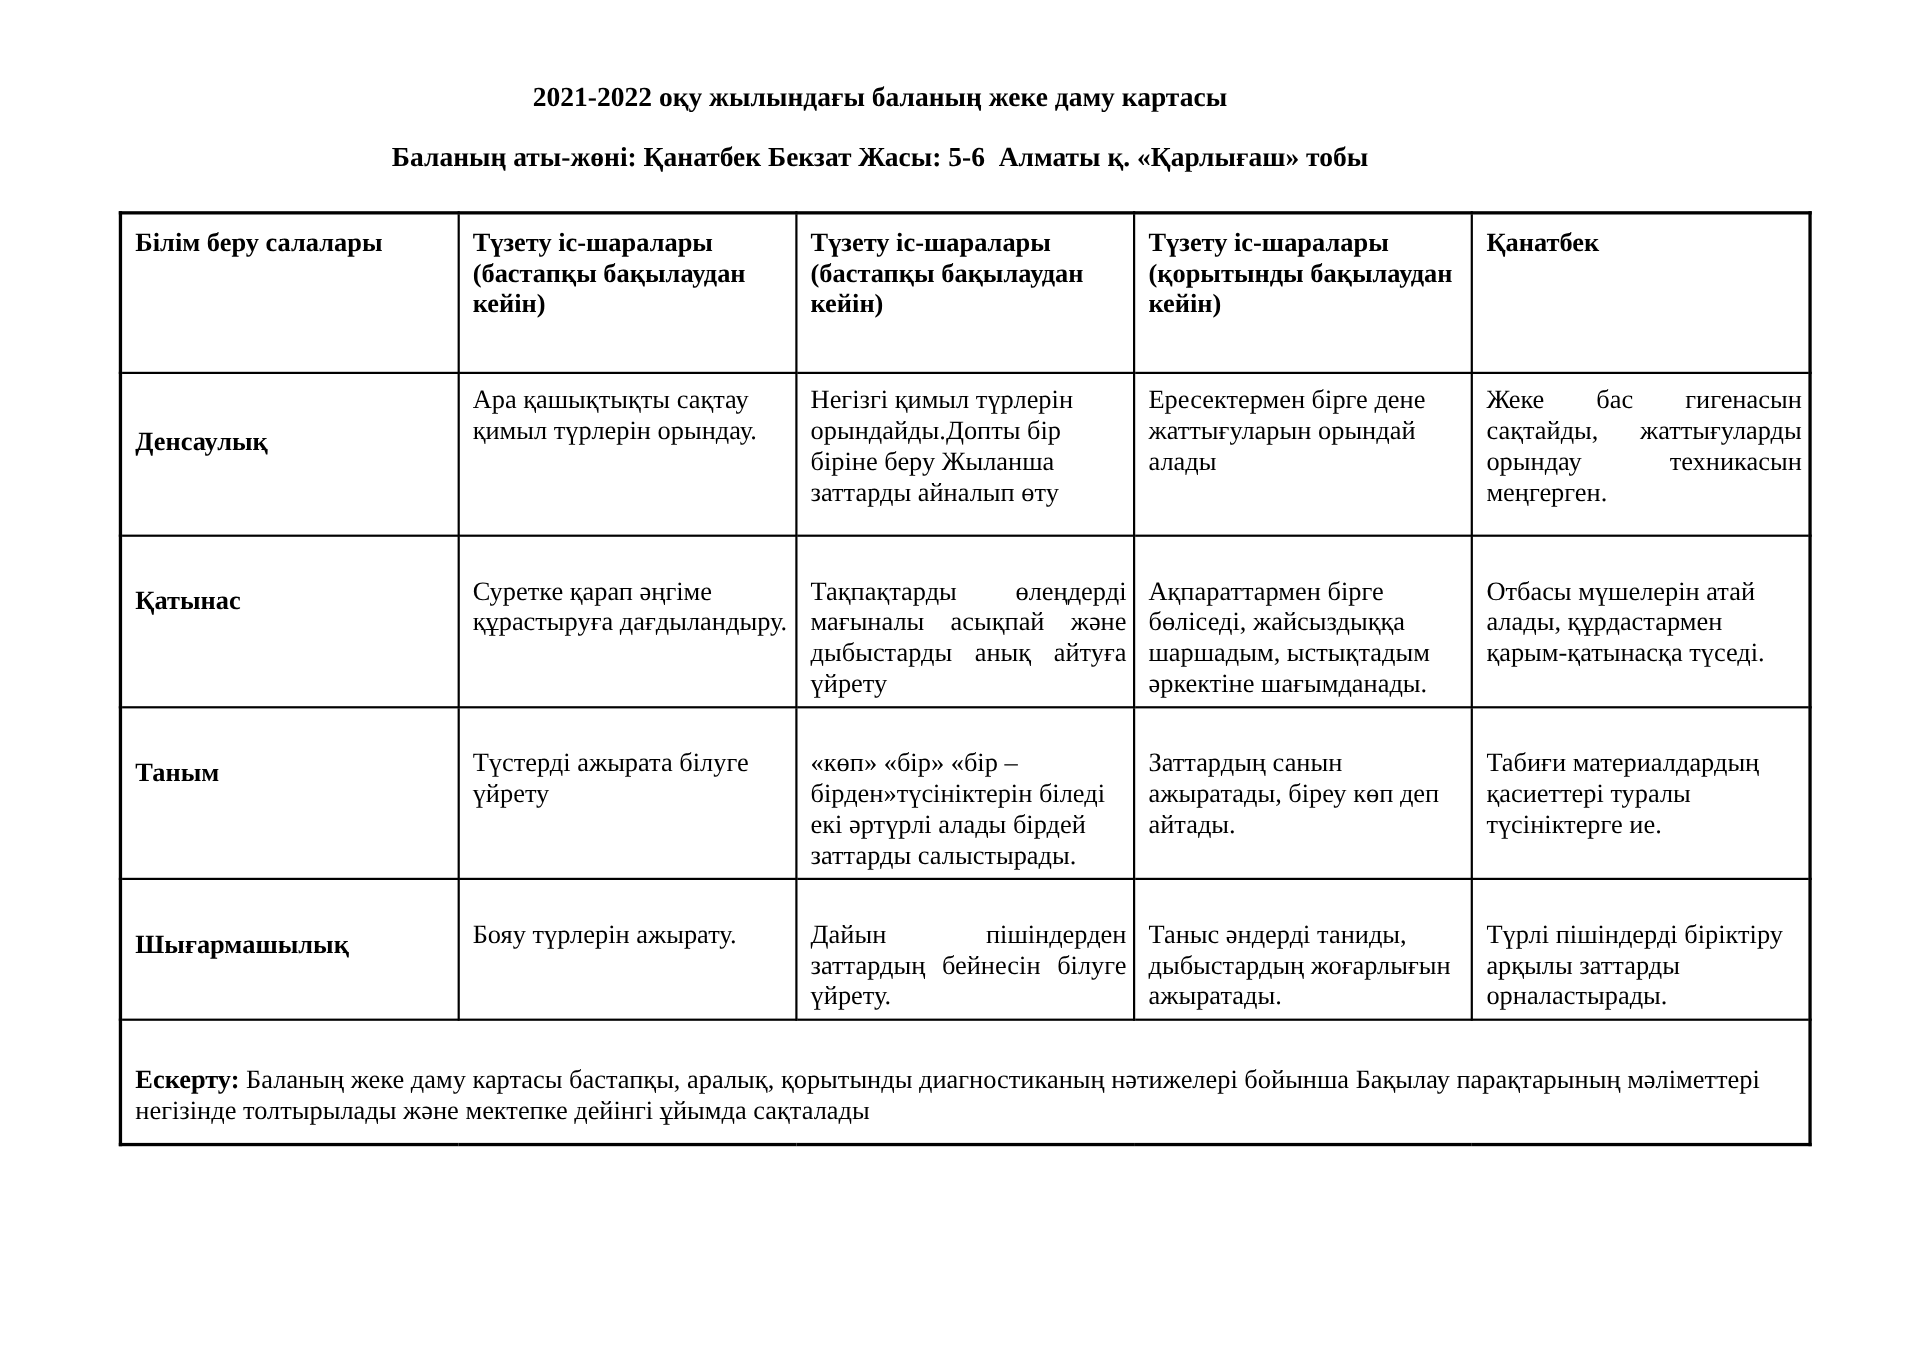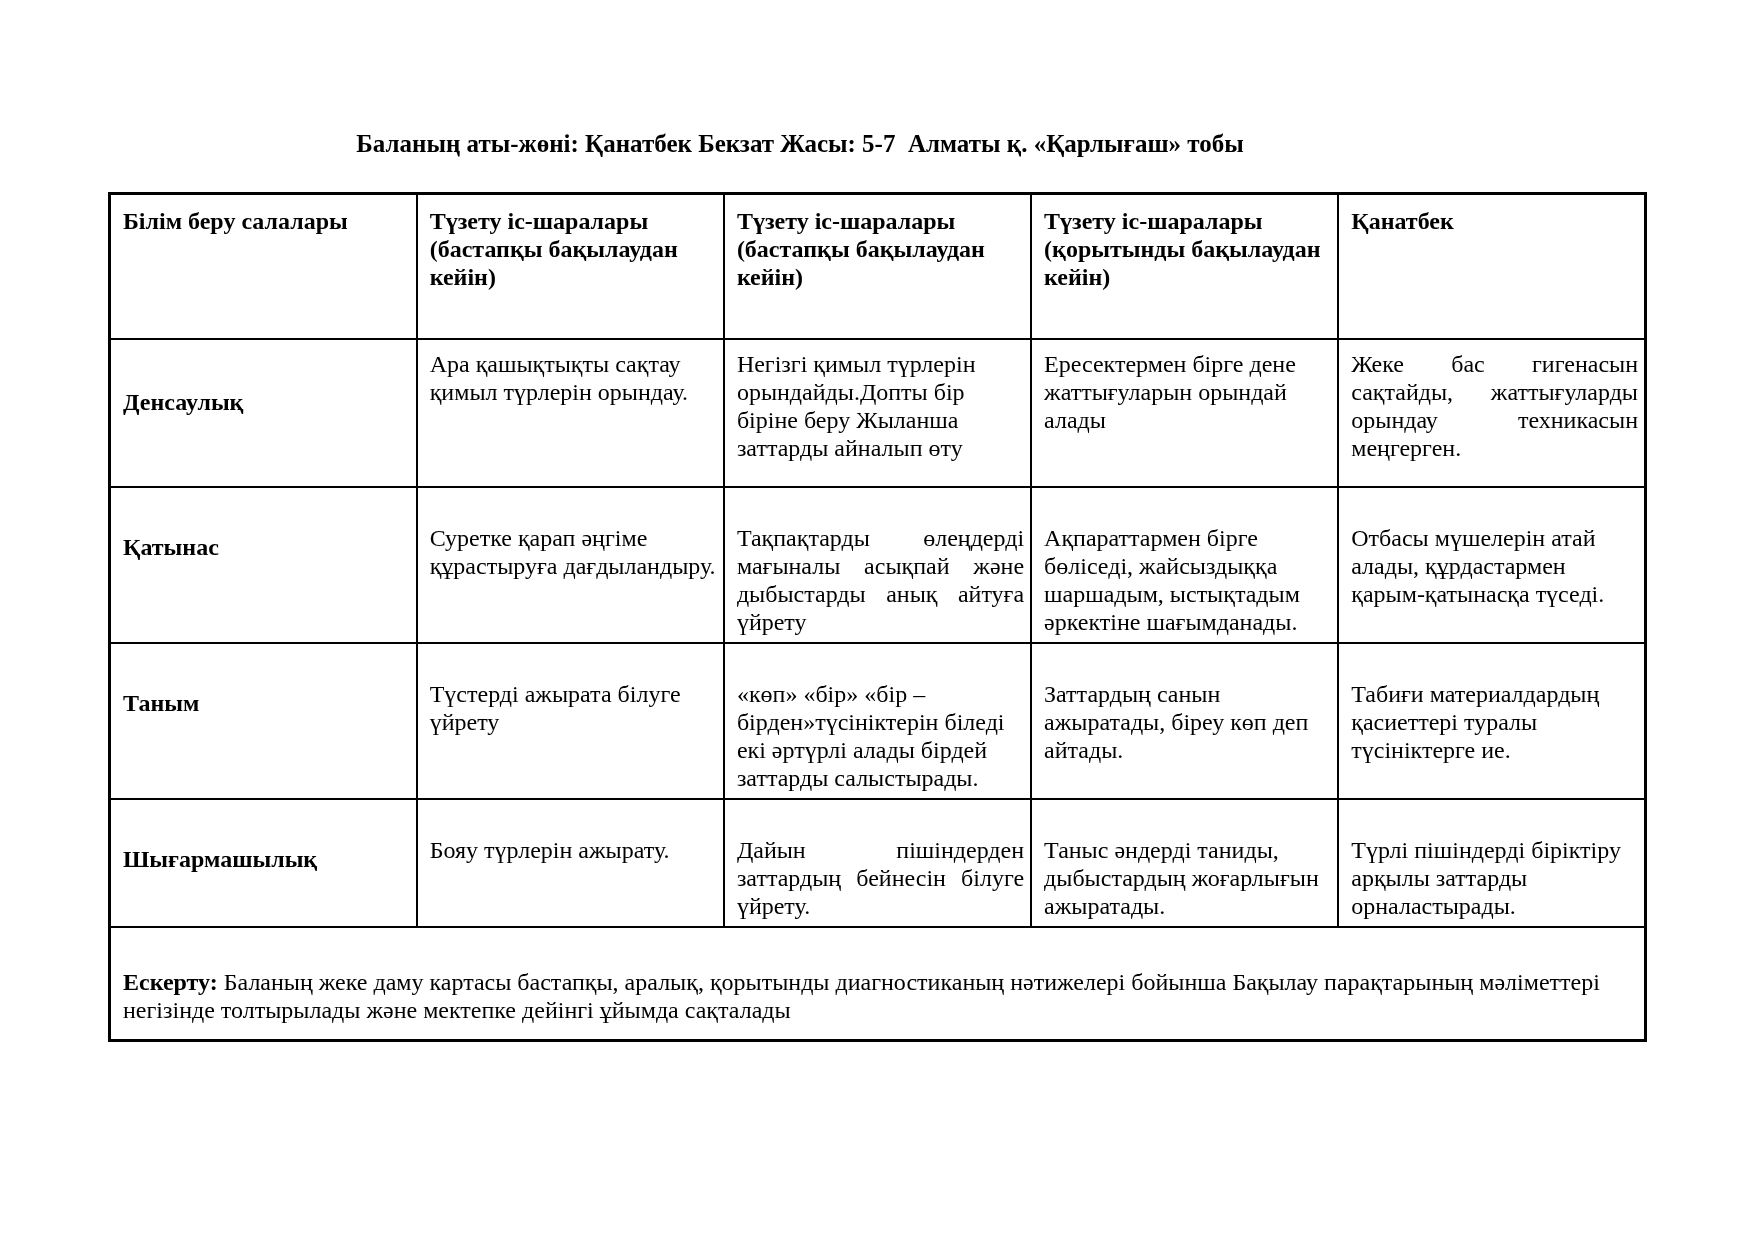--- a/index.html
+++ b/index.html
@@ -76,22 +76,23 @@
     padding: 40px 16px 8px 12px;
     text-align: left;
   }
   .note-label { font-weight: bold; }
 </style>
 </head>
 <body>
 
 <div class="page">
 
+  <p class="title">2021-2022 оқу жылындағы баланың жеке даму картасы</p>
 
-  <p class="subtitle">Баланың аты-жөні: Қанатбек Бекзат Жасы: 5-7  Алматы қ. «Қарлығаш» тобы</p>
+  <p class="subtitle">Баланың аты-жөні: Қанатбек Бекзат Жасы: 5-6  Алматы қ. «Қарлығаш» тобы</p>
 
   <table class="dev-table">
     <colgroup>
       <col>
         <col>
         <col>
         <col>
         <col>
     </colgroup>
     <thead>

